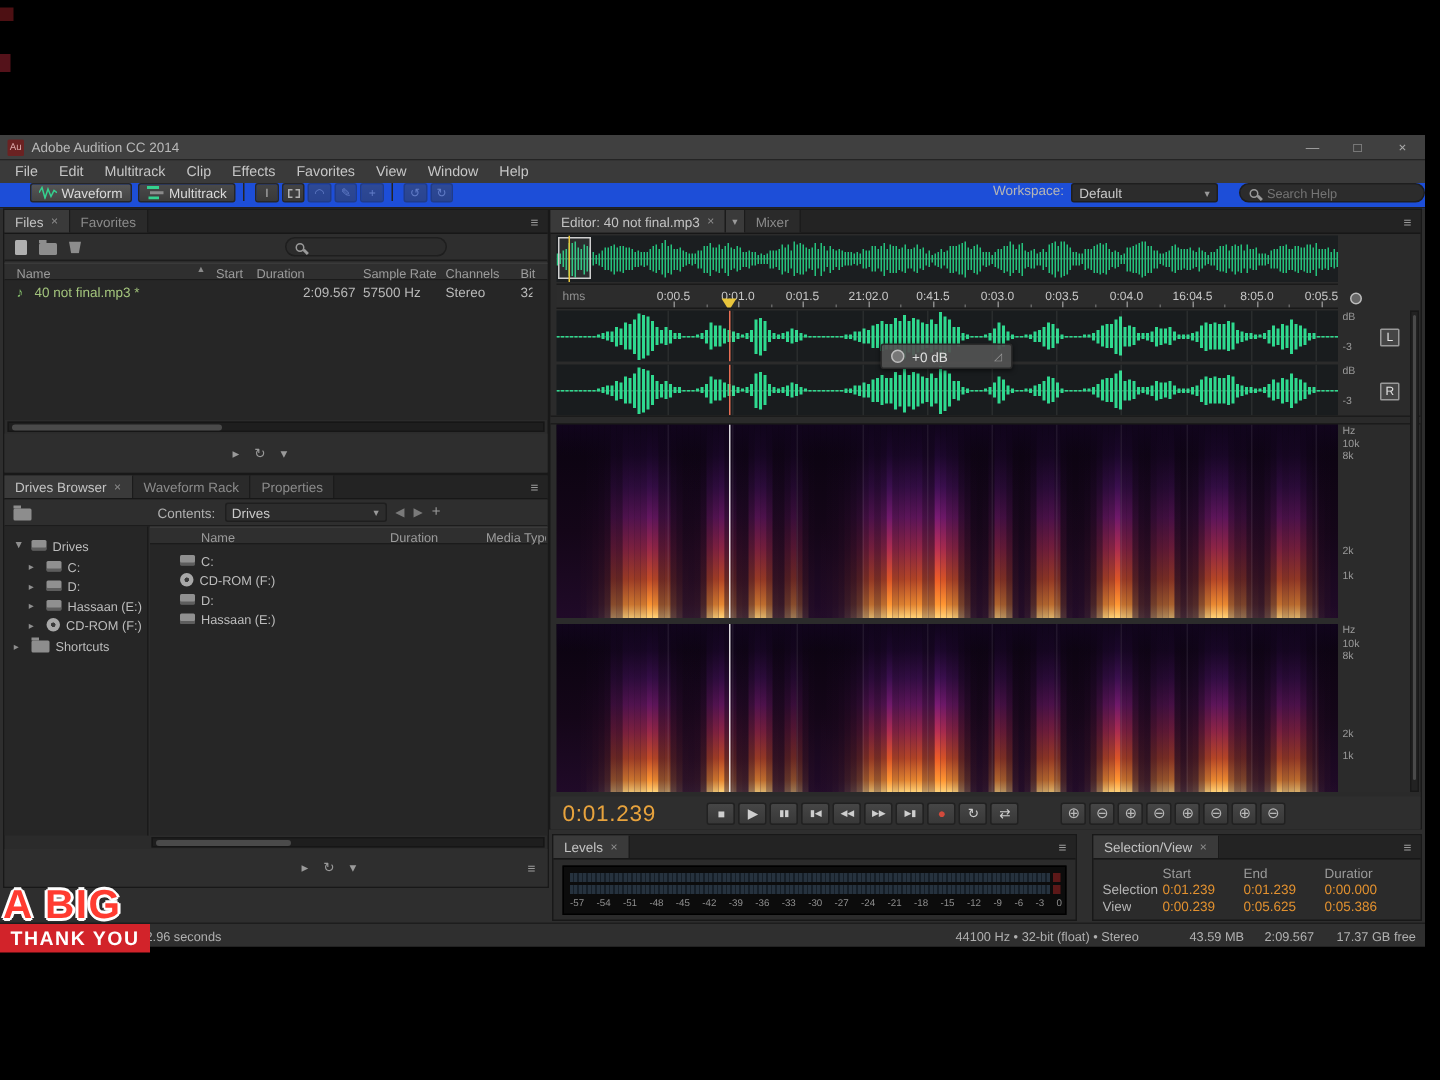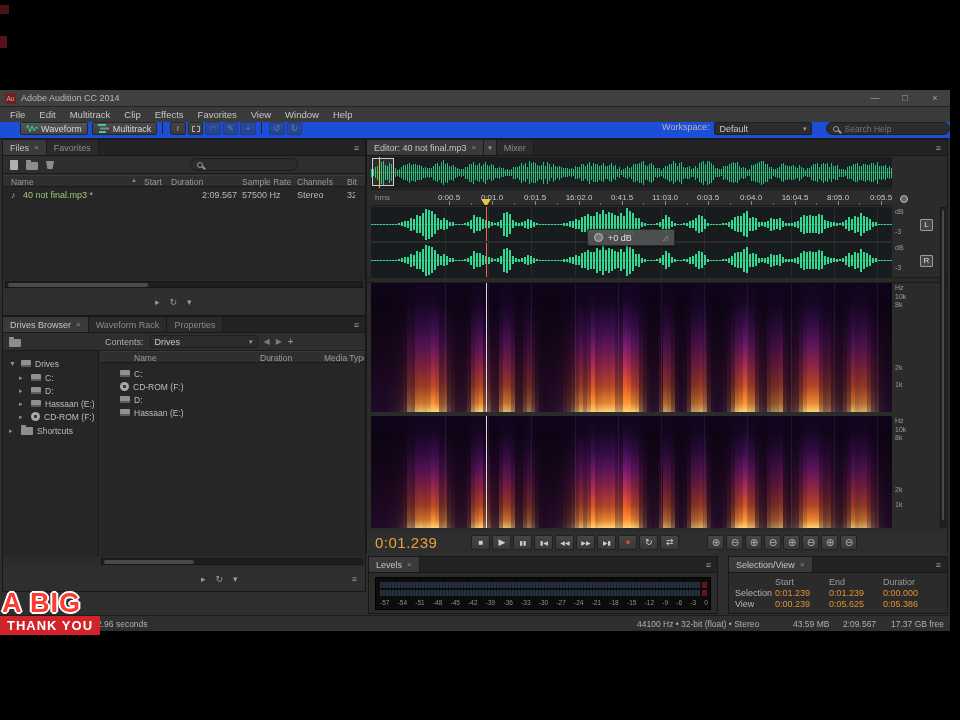--- a/index.html
+++ b/index.html
@@ -554,23 +554,23 @@
           <i style="position: absolute; left: 516px; top: 11px; width: 1px; height: 10px; background: rgb(37, 194, 125);"></i>
           <i style="position: absolute; left: 518px; top: 9px; width: 1px; height: 13px; background: rgb(37, 194, 125);"></i>
           <i style="position: absolute; left: 520px; top: 11px; width: 1px; height: 10px; background: rgb(37, 194, 125);"></i>
         </div>
 
       <div class="p" id="ruler" style="left:4px;top:49px;width:521px;height:17px;background:#2c2c2c;border-top:1px solid #1a1a1a;border-bottom:1px solid #191919;overflow:hidden">
         <span class="p" style="left:4px;top:3px;color:#8f8f8f;font-size:8px">hms</span>
         <span class="rlab" style="left:56px">0:00.5</span>
         <span class="rlab" style="left:99px">0:01.0</span>
         <span class="rlab" style="left:142px">0:01.5</span>
-        <span class="rlab" style="left:186px">16:02.0</span>
+        <span class="rlab" style="left:186px">21:02.0</span>
         <span class="rlab" style="left:229px">0:41.5</span>
-        <span class="rlab" style="left:272px">11:03.0</span>
+        <span class="rlab" style="left:272px">0:03.0</span>
         <span class="rlab" style="left:315px">0:03.5</span>
         <span class="rlab" style="left:358px">0:04.0</span>
         <span class="rlab" style="left:402px">16:04.5</span>
         <span class="rlab" style="left:445px">8:05.0</span>
         <span class="rlab" style="left:488px">0:05.5</span>
         <div class="p" style="left:110px;top:9px;width:0;height:0;border-left:5px solid transparent;border-right:5px solid transparent;border-top:8px solid #e8c53c;z-index:4"></div>
       <i style="position: absolute; left: 78px; bottom: 0px; width: 1px; height: 4px; background: rgb(138, 138, 138);"></i>
           <i style="position: absolute; left: 100px; bottom: 0px; width: 1px; height: 2px; background: rgb(102, 102, 102);"></i>
           <i style="position: absolute; left: 121px; bottom: 0px; width: 1px; height: 4px; background: rgb(138, 138, 138);"></i>
           <i style="position: absolute; left: 143px; bottom: 0px; width: 1px; height: 2px; background: rgb(102, 102, 102);"></i>

